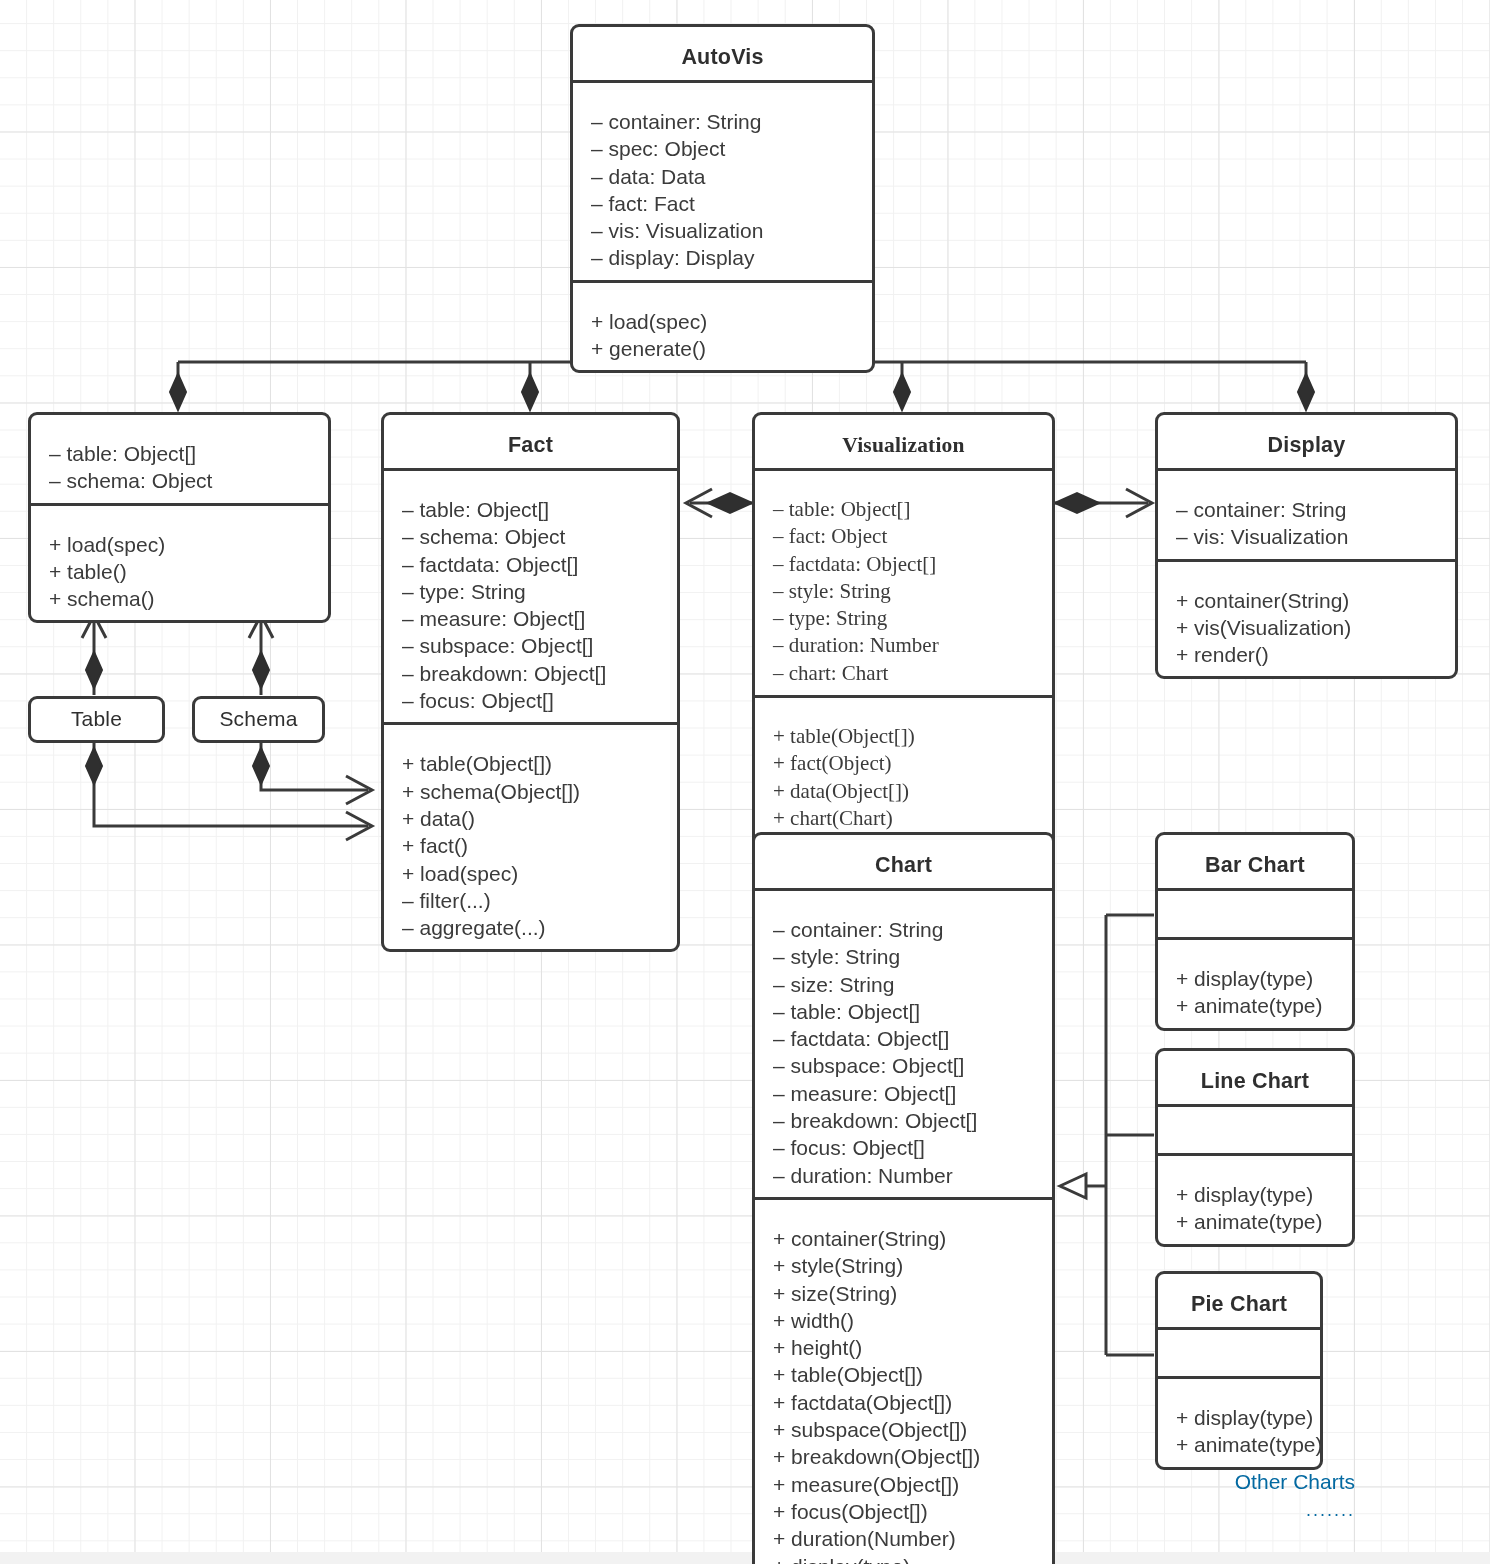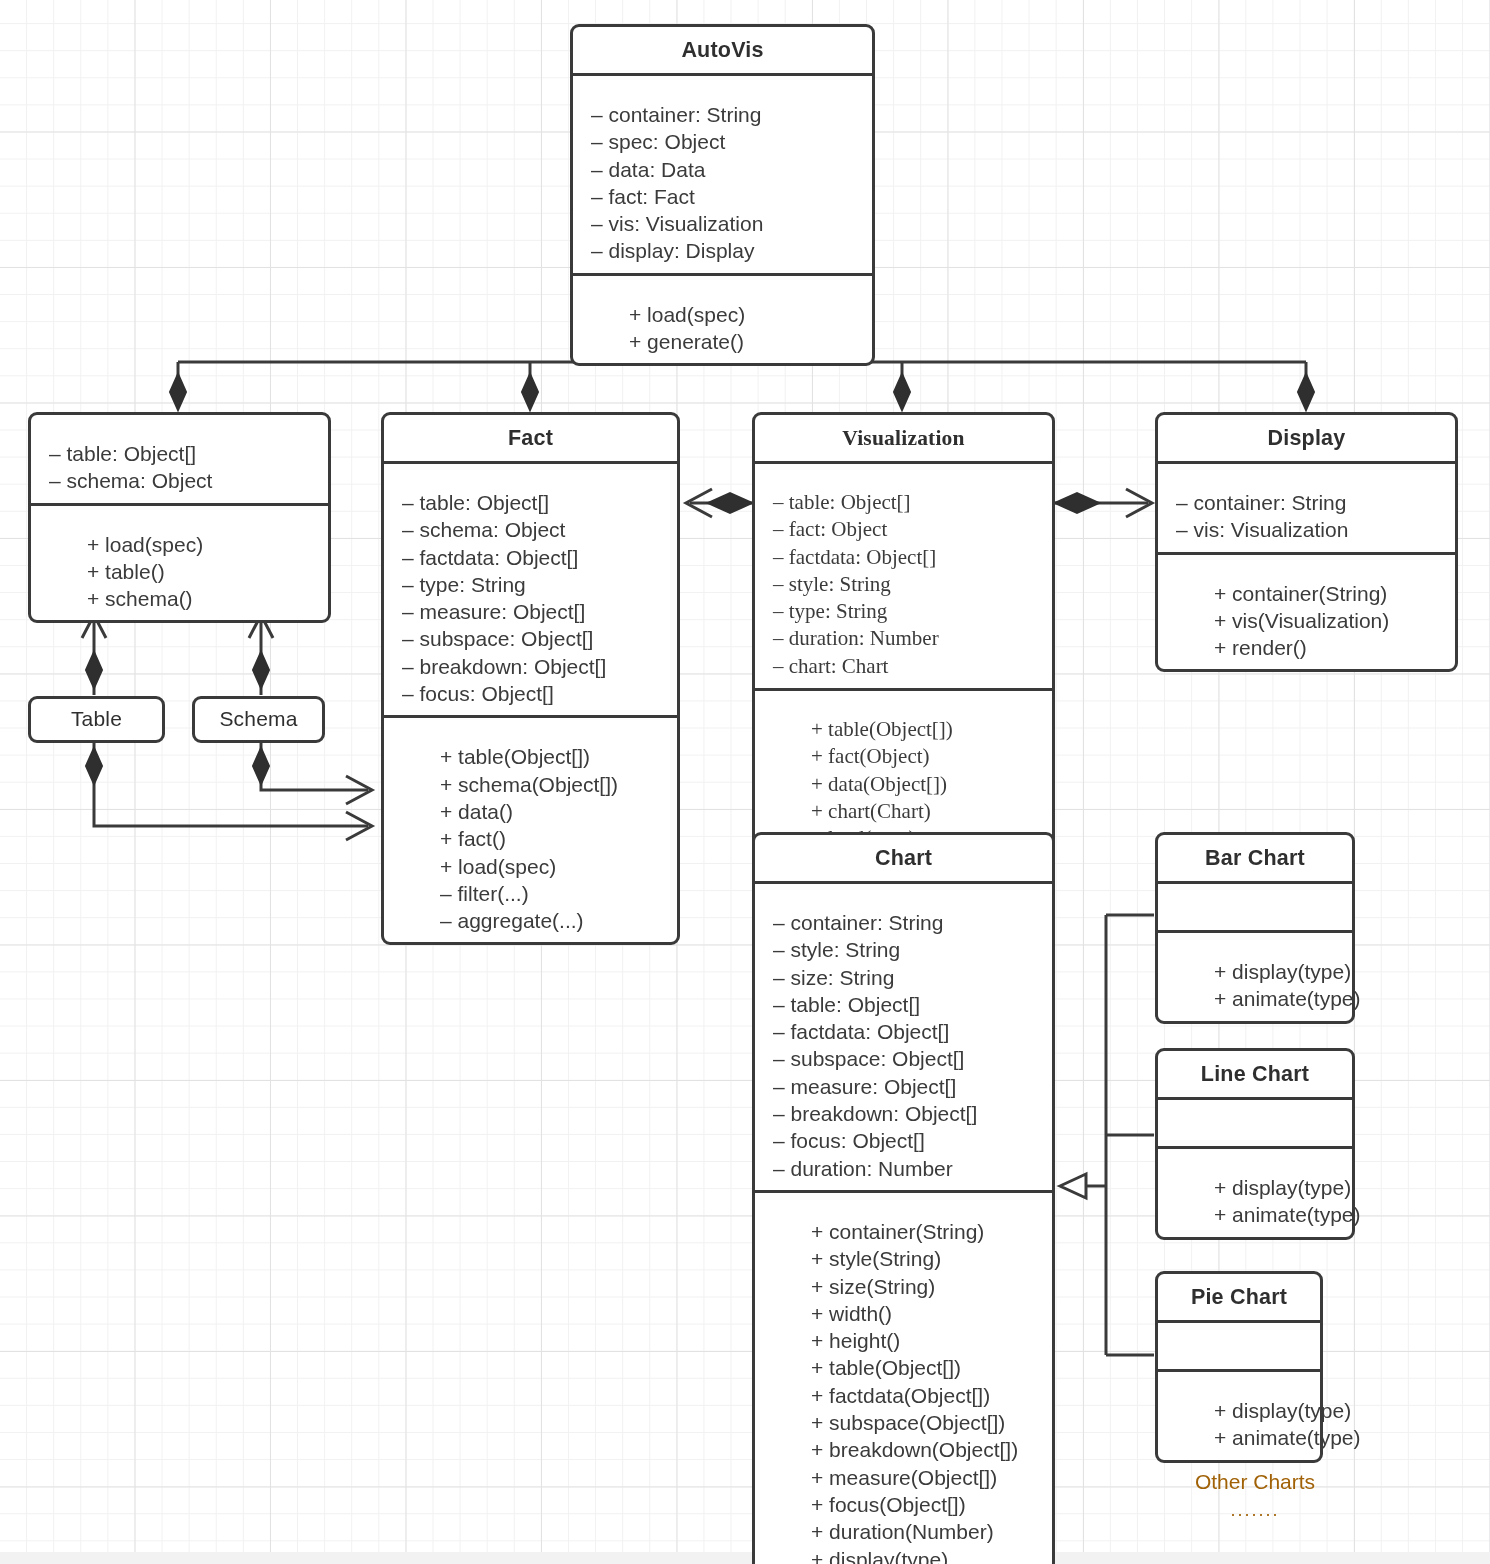--- a/index.html
+++ b/index.html
@@ -31,41 +31,41 @@
     border:3px solid #3a3a3a;
     border-radius:9px;
     box-sizing:border-box;
     z-index:5;
   }
   .cls .hd{
     text-align:center;
     font-weight:bold;
     font-size:21.5px;
     color:#2f2f2f;
-    padding:11px 4px 10px 4px;
+    padding:18px 4px 10px 4px;
     border-bottom:3px solid #3a3a3a;
     letter-spacing:.2px;
   }
   .cls .sec{
     padding:25px 0 8px 0;
     border-bottom:3px solid #3a3a3a;
   }
-  .cls .sec:last-child{border-bottom:none;margin-left:38px;}
+  .cls .sec:last-child{border-bottom:none;}
   .cls .row{
     font-size:21px;
     color:#3b3b3b;
     line-height:27.3px;
     padding:0 10px 0 18px;
     white-space:nowrap;
   }
   .cls.plain .hd{border-bottom:none;padding:8px 4px 9px 4px;font-weight:normal;font-size:21px;}
   .emptysec{height:46px;border-bottom:3px solid #3a3a3a;}
   .freetext{
     position:absolute;z-index:5;
-    font-size:21px;color:#a16207;text-align:center;white-space:nowrap;
+    font-size:21px;color:#0369a1;text-align:right;white-space:nowrap;
   }
 </style>
 </head>
 <body>
 
 <div id="grid"></div>
 <div id="footerstrip"></div>
 
 <svg id="svglayer" viewBox="0 0 1490 1564">
   <defs></defs>

